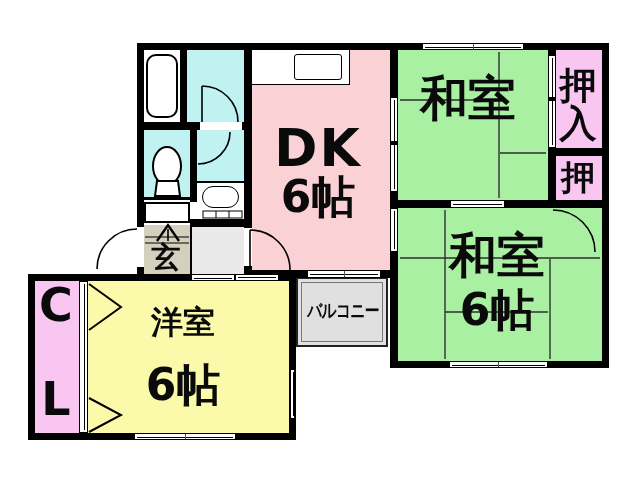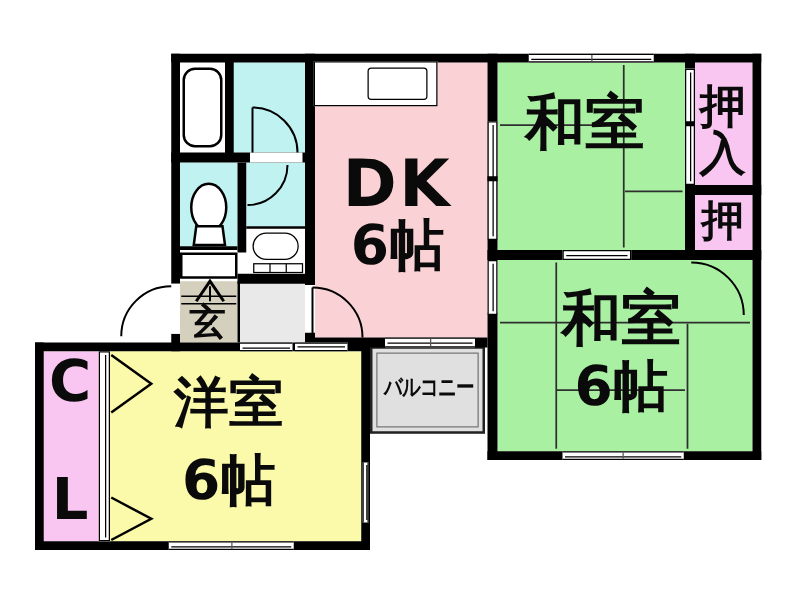--- a/index.html
+++ b/index.html
@@ -177,21 +177,21 @@
 
   <div class="txt" style="left:468px;top:99px;font-size:48px;">和室</div>
 
   <div class="txt" style="left:578px;top:105px;font-size:37px;">押
 入</div>
   <div class="txt" style="left:578px;top:178px;font-size:34px;">押</div>
 
   <div class="txt" style="left:497px;top:256px;font-size:48px;">和室</div>
   <div class="txt" style="left:497px;top:310px;font-size:44px;">6帖</div>
 
-  <div class="txt" style="left:183px;top:323px;font-size:44px;text-align:right;">洋室</div>
+  <div class="txt" style="left:183px;top:323px;font-size:32px;text-align:right;">洋室</div>
   <div class="txt" style="left:183px;top:385px;font-size:44px;">6帖</div>
 
   <div class="txt" style="left:56px;top:306px;font-size:46px;">C</div>
   <div class="txt" style="left:56px;top:400px;font-size:46px;">L</div>
 
   <div class="txt" style="left:166px;top:257px;font-size:29px;">玄</div>
 
   <div class="txt" style="left:343px;top:311px;font-size:19px;transform:translate(-50%,-50%) scaleX(0.78);letter-spacing:-1px;">バルコニー</div>
 
 </div>

